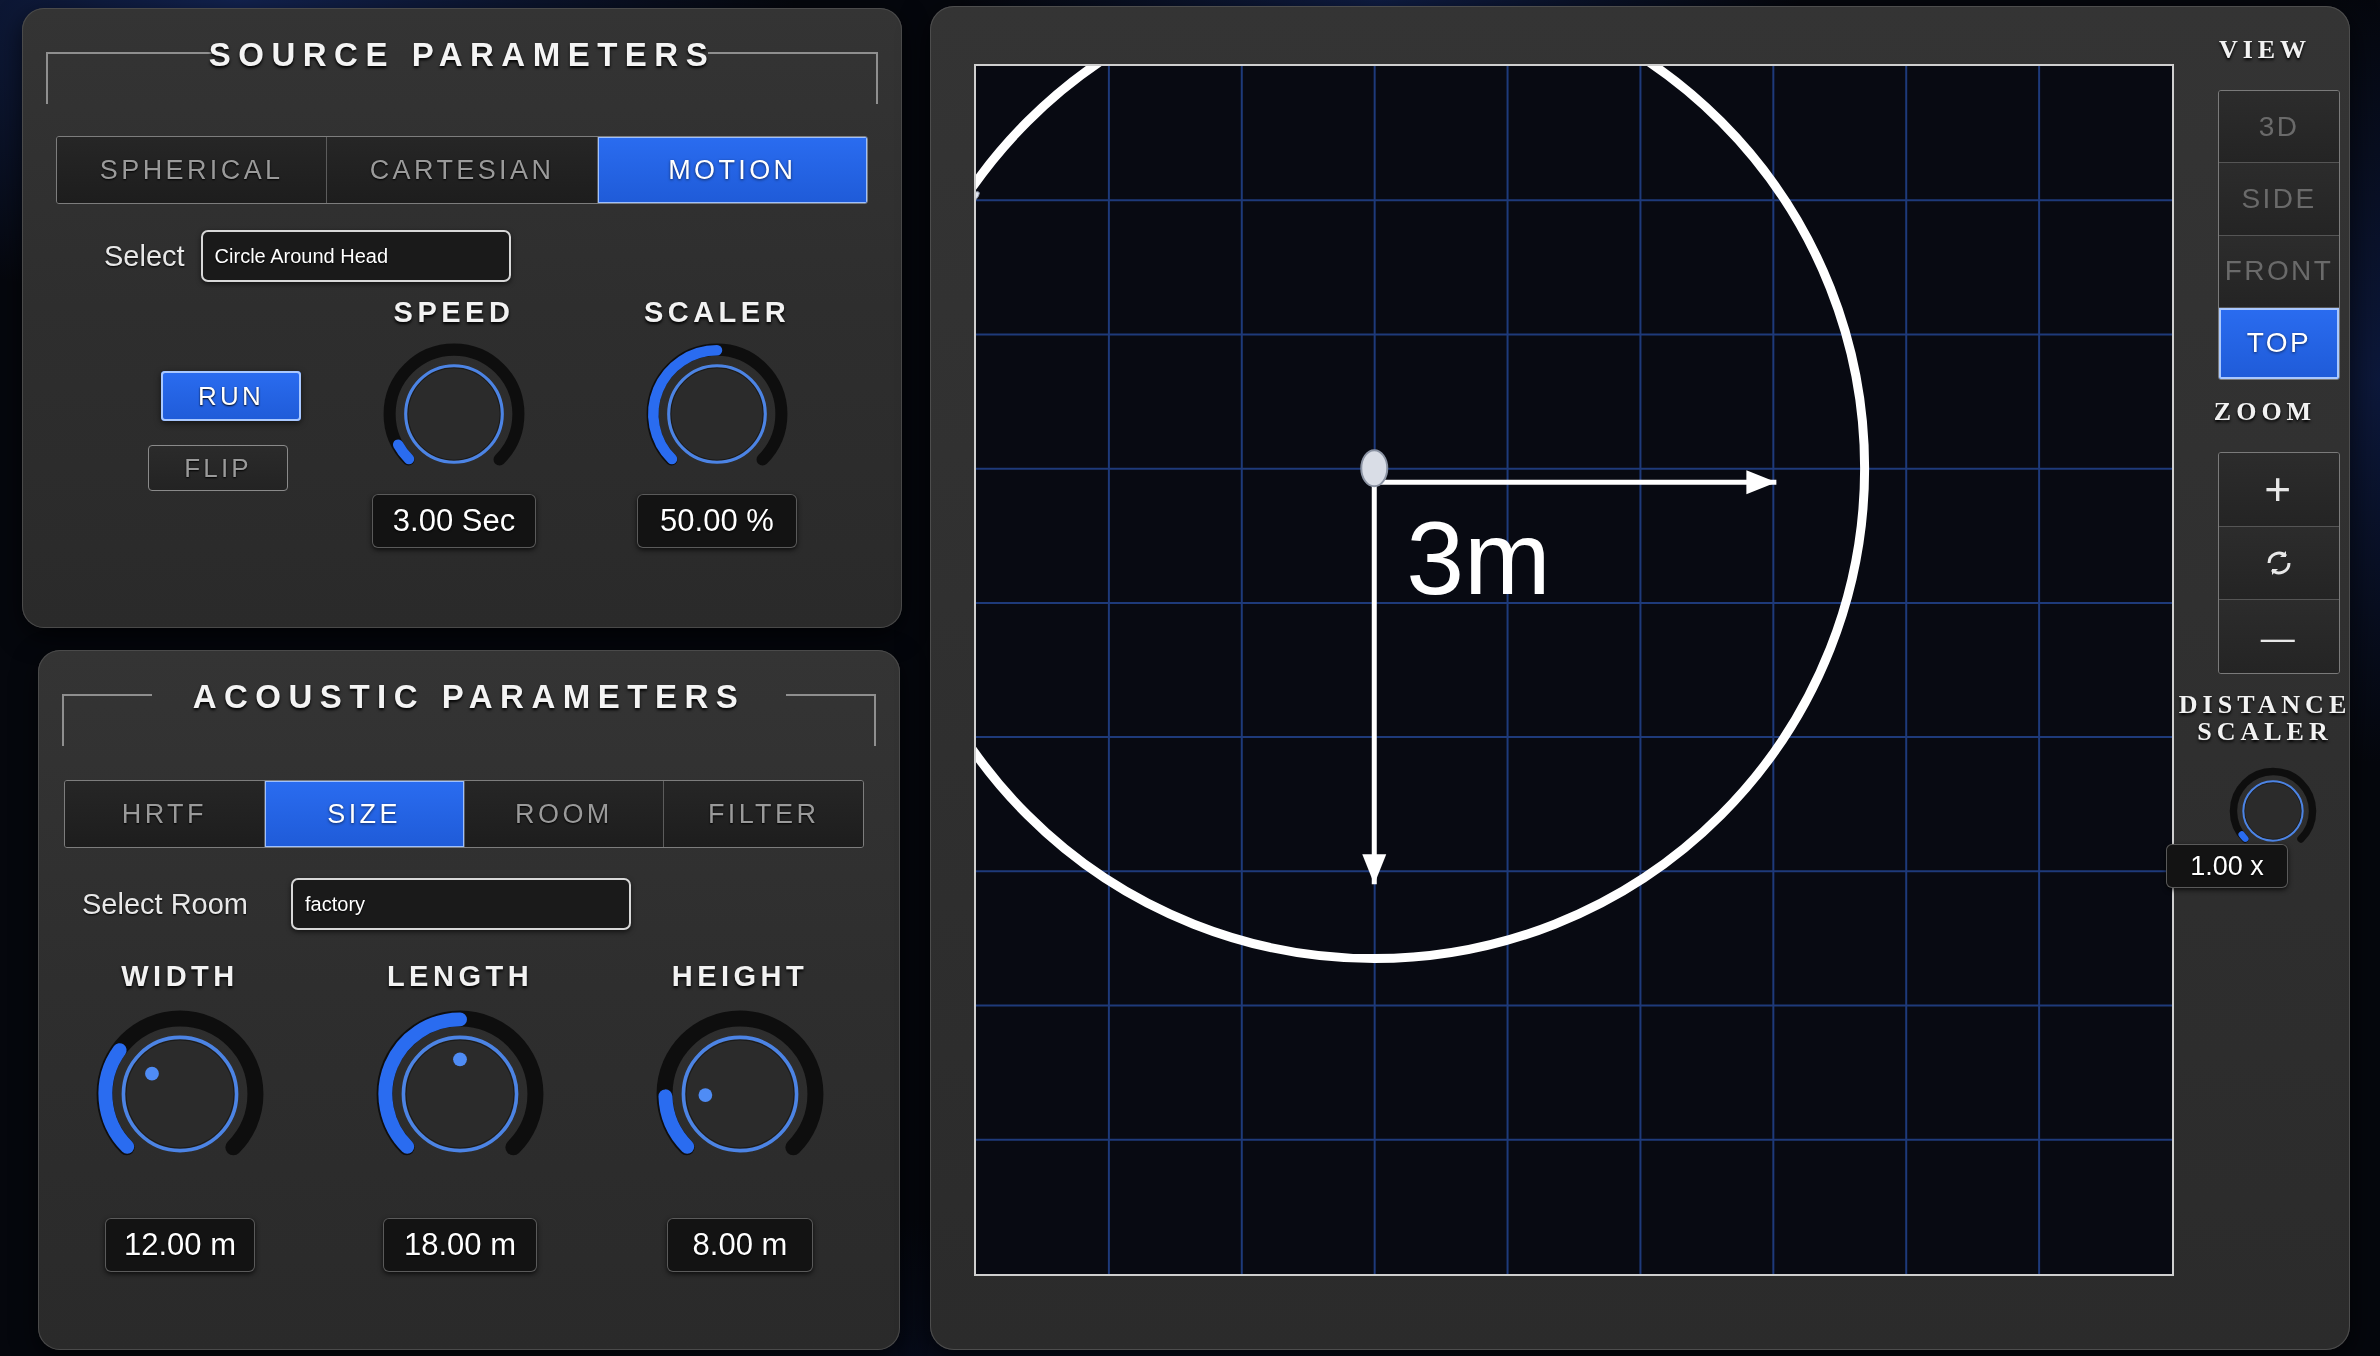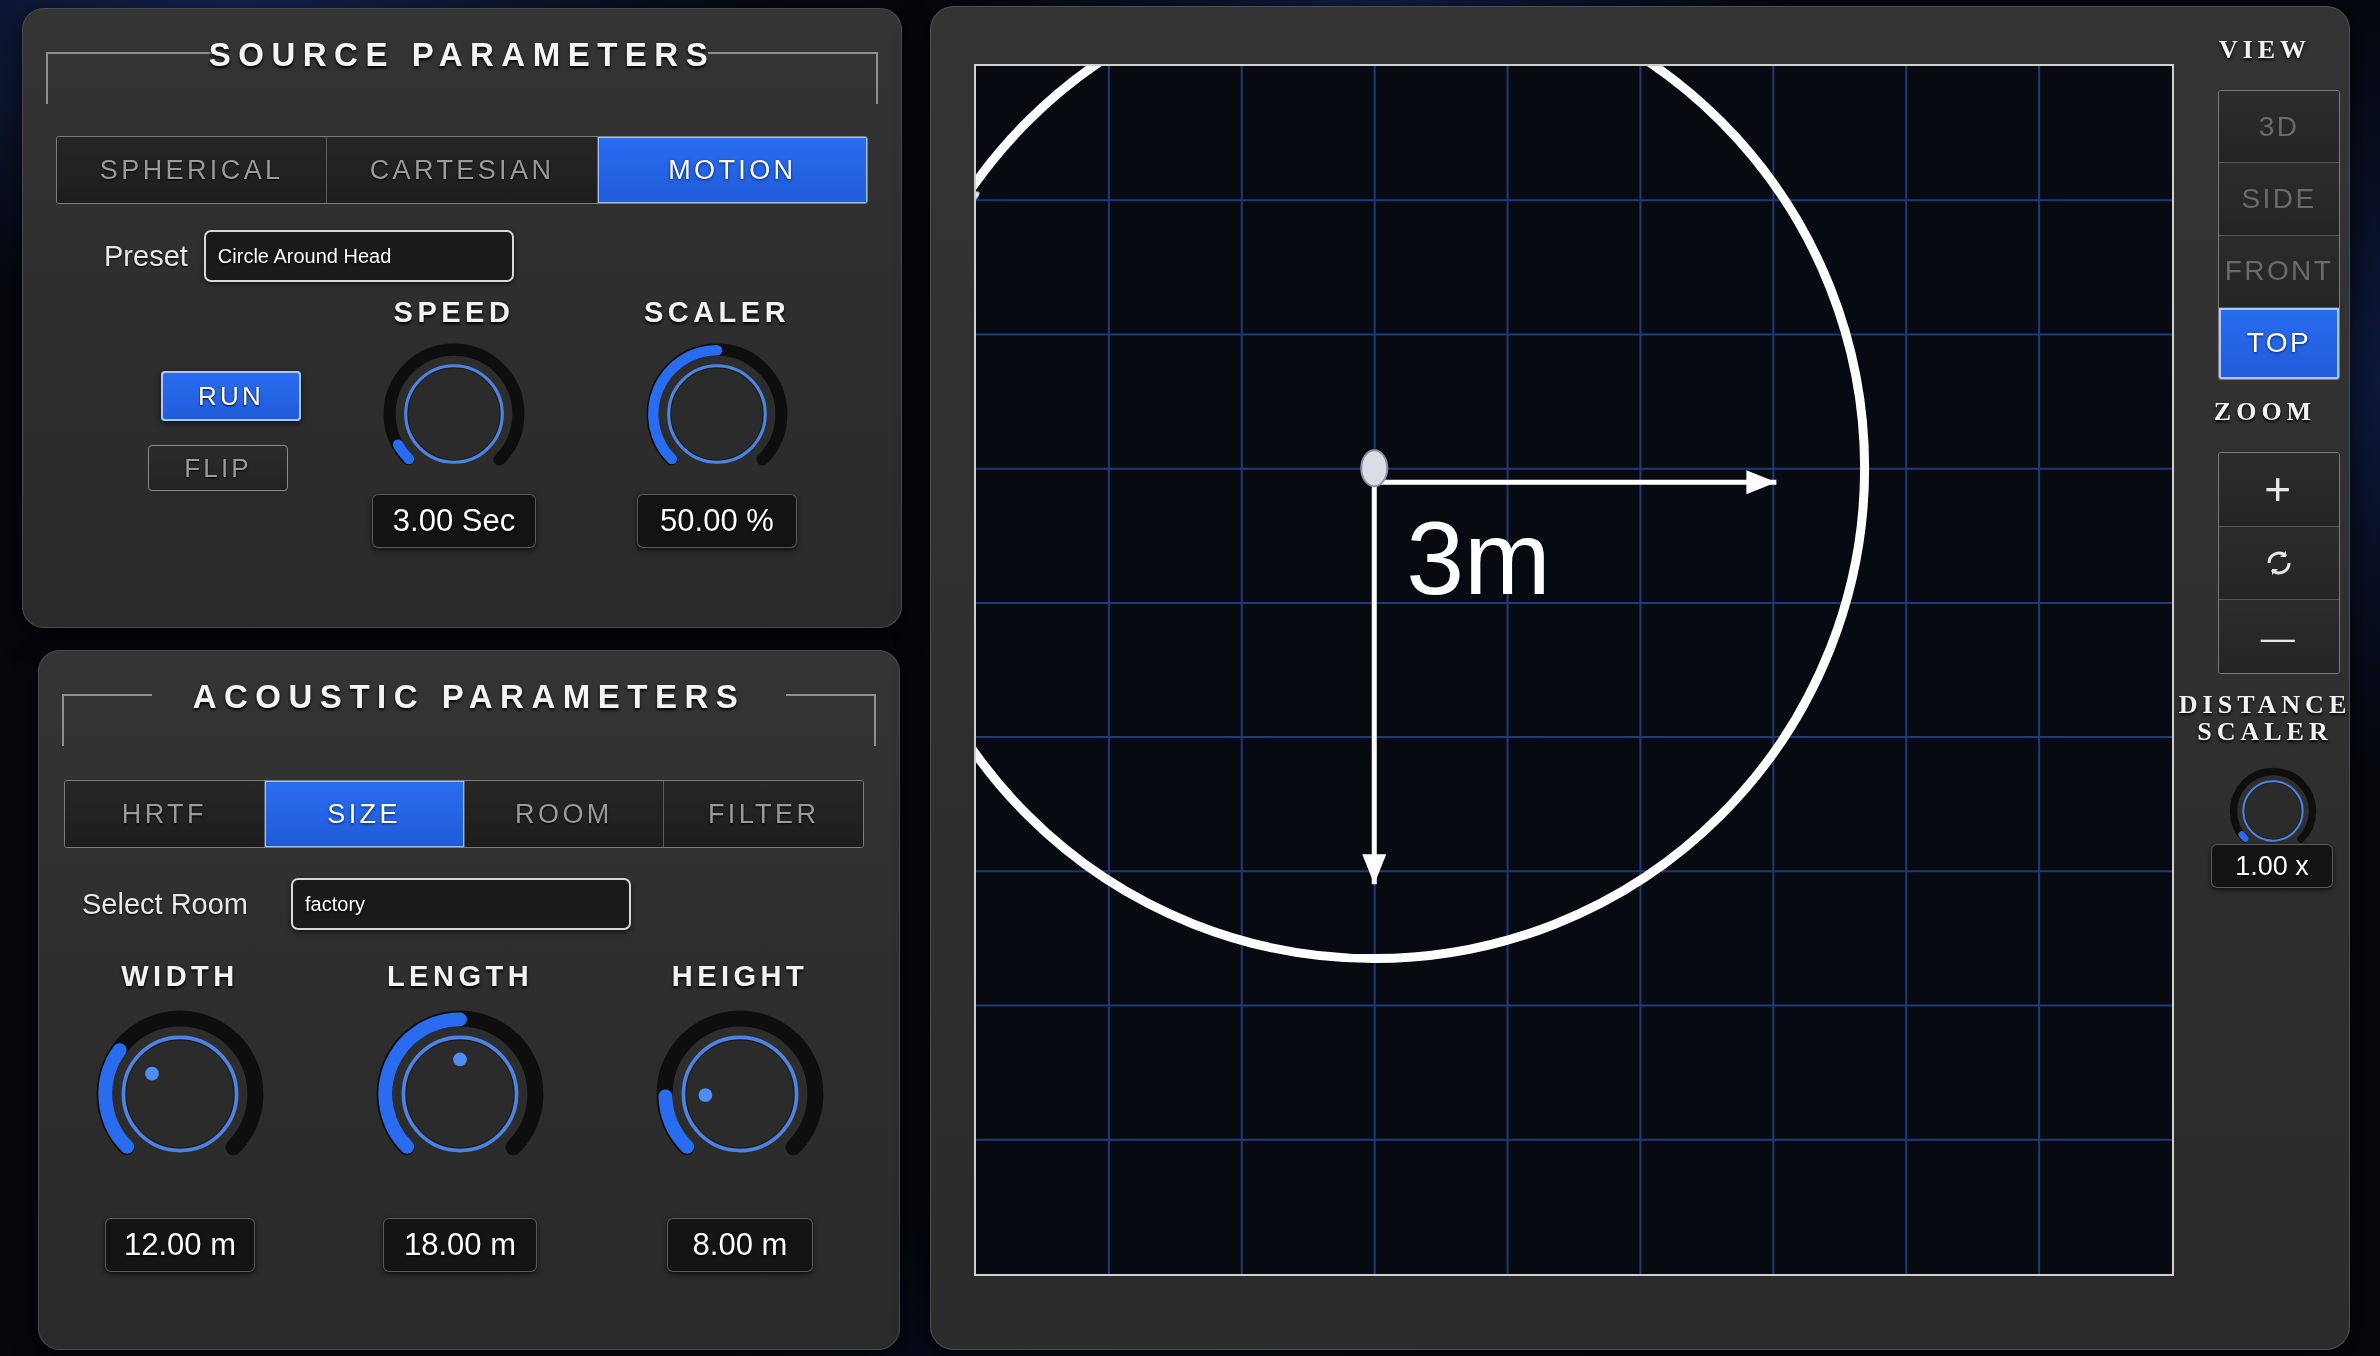--- a/index.html
+++ b/index.html
@@ -171,21 +171,21 @@
         </div>
         <div class="tab">
           <span>CARTESIAN</span>
         </div>
         <div class="tab on">
           <span>MOTION</span>
         </div>
       </div>
 
     <div class="fieldrow" style="left:82px; top:222px;">
-      <div class="fieldlabel">Preset</div>
+      <div class="fieldlabel">Select</div>
       <div class="field" style="width:310px; height:52px; margin-left:16px;">
         <span>Circle Around Head</span>
       </div>
     </div>
 
     <div class="btn on" id="btn-run" style="left:126px; top:363px; width:140px; height:50px;margin-left:13px;">
         <span>RUN</span>
       </div>
     <div class="btn off" id="btn-flip" style="left:126px; top:437px; width:140px; height:46px;">
         <span>FLIP</span>
@@ -375,16 +375,16 @@
       <span>SCALER</span>
     </div>
     <div class="knob" id="k-dist" style="left:1300px; top:762px;">
         <svg width="86" height="86" viewBox="0 0 86 86">
           <path d="M 15.02685573626017 70.97314426373981 A 39.56 39.56 0 1 1 70.97314426373983 70.97314426373981" fill="none" stroke="#0d0d0d" stroke-width="7.4174999999999995" stroke-linecap="round" opacity="0.95"></path>
           <path d="M 15.330911652170386 70.6690883478296 A 39.13 39.13 0 0 1 11.708339313400138 66.49444341700183" fill="none" stroke="#2a6cf0" stroke-width="6.45" stroke-linecap="round"></path>
           <circle cx="43" cy="43" r="28.380000000000003" fill="#2b2b2b" stroke="#1a1a1a" stroke-width="1"></circle>
           <circle cx="43" cy="43" r="29.669999999999998" fill="none" stroke="#4f8cf5" stroke-width="2" opacity="0.92"></circle>
         </svg>
       </div>
-    <div class="readout" style="left:1342px; top:838px; width:122px; height:44px; font-size:27px;">1.00 x</div>
+    <div class="readout" style="left:1297px; top:838px; width:122px; height:44px; font-size:27px;">1.00 x</div>
   </div>
 
 </div>
 
 </body></html>

